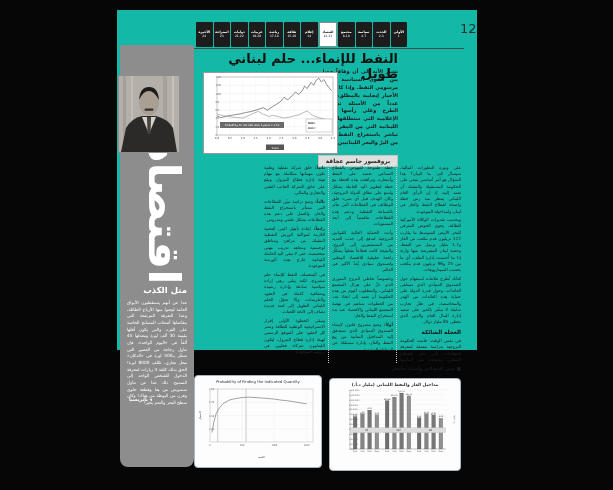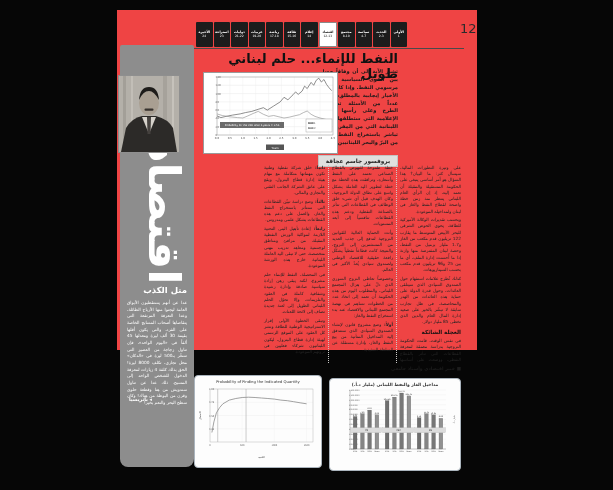--- a/index.html
+++ b/index.html
@@ -2,21 +2,21 @@
 <html lang="ar" dir="rtl"><head>
 <meta charset="utf-8">
 <style>
   html,body{margin:0;padding:0;}
   body{
     width:613px;height:490px;background:#060606;position:relative;overflow:hidden;
     font-family:"DejaVu Sans","Liberation Sans",sans-serif;
   }
   .page{
     position:absolute;left:117px;top:10px;width:360px;height:340px;
-    background:#ef4444;direction:rtl;
+    background:#14b8a6;direction:rtl;
   }
   
   .pagenum{position:absolute;top:11px;left:343px;width:16px;font-size:13px;color:#2b2b2b;text-align:left;direction:ltr;}
   
   .tabs{position:absolute;top:12px;right:70px;left:79px;height:25px;display:flex;flex-direction:row;gap:1px;direction:rtl;}
   .tab{flex:1;background:#1c1c1c;color:#fff;display:flex;flex-direction:column;align-items:center;justify-content:center;line-height:1.15;border-radius:1px;}
   .tab .t-name{font-size:3.4px;font-weight:bold;white-space:nowrap;}
   .tab .t-pages{font-size:3px;}
   .tab.active{background:#ffffff;color:#111;border:0.5px solid #8a8a8a;}
   .rule{position:absolute;top:38px;right:13px;left:76px;border-top:1px solid #4a4a4a;}

